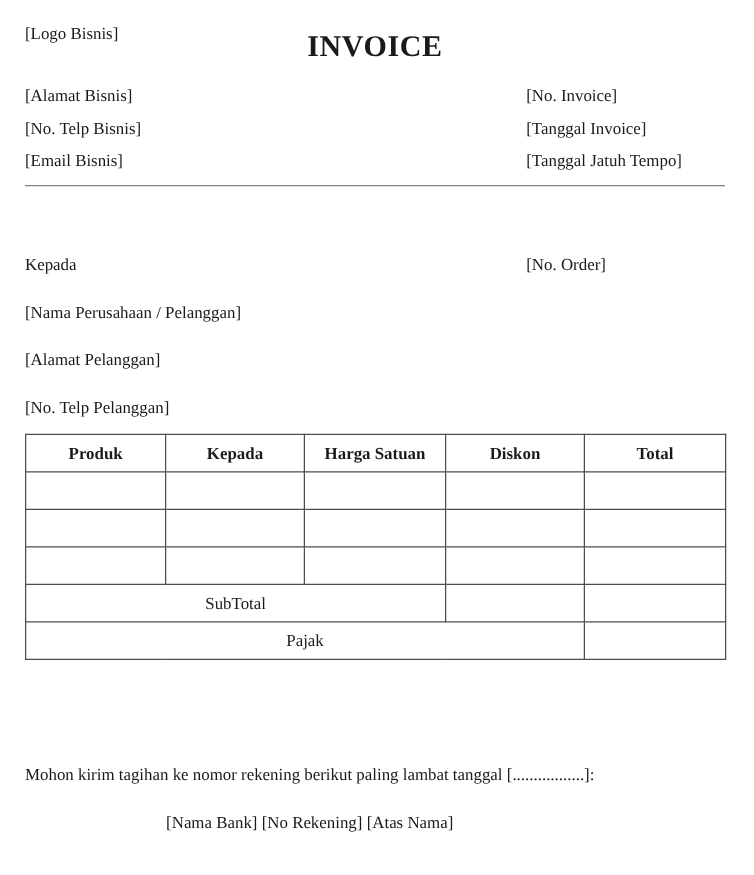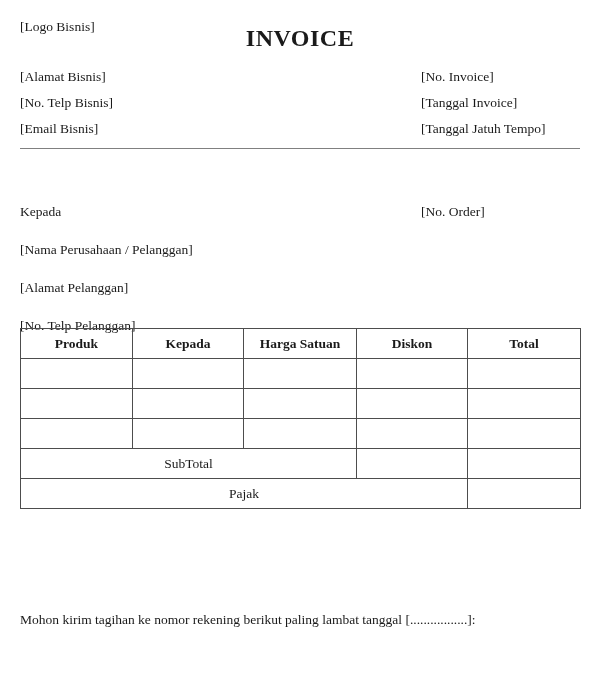--- a/index.html
+++ b/index.html
@@ -91,21 +91,21 @@
     top: 193px;
     font-size: 13.5px;
     line-height: 38px;
     white-space: nowrap;
   }
 
   
   .invoice-table {
     position: absolute;
     left: 20px;
-    top: 328px;
+    top: 347px;
     width: 560px;
     border-collapse: collapse;
     table-layout: fixed;
     font-size: 13px;
   }
   .invoice-table td,
   .invoice-table th {
     border: 1px solid #4d4d4d;
     height: 29px;
     padding: 0 4px;
@@ -217,15 +217,16 @@
       </tr>
       <tr>
         <td class="summary-label" colspan="4">Pajak</td>
         <td></td>
       </tr>
     </tbody>
   </table>
 
   <div class="footer-block">
     <div class="line">Mohon kirim tagihan ke nomor rekening berikut paling lambat tanggal [.................]:</div>
+    <div class="line">[Nama Bank] [No Rekening] [Atas Nama]</div>
   </div>
 
 </div>
 
 </body></html>

